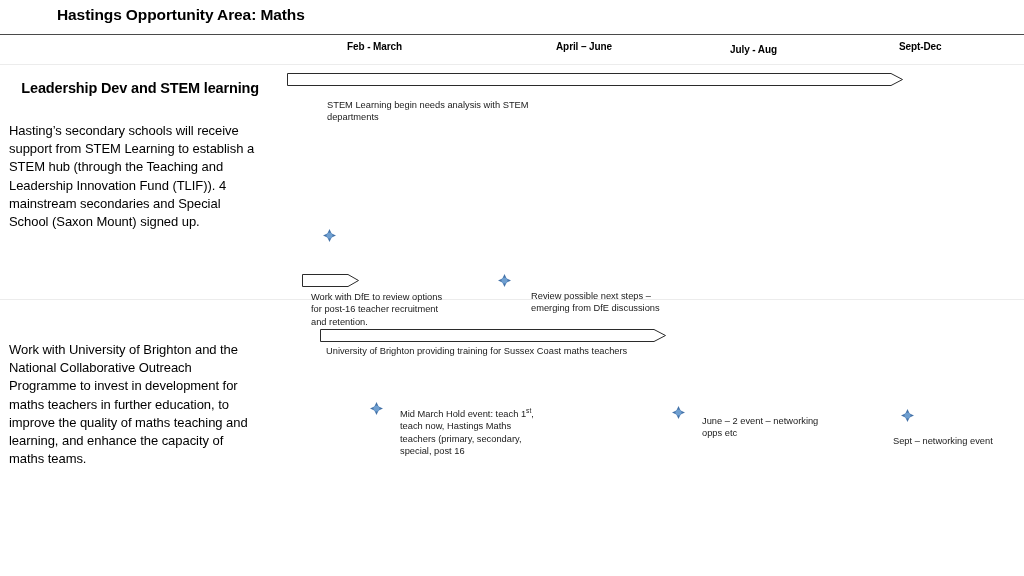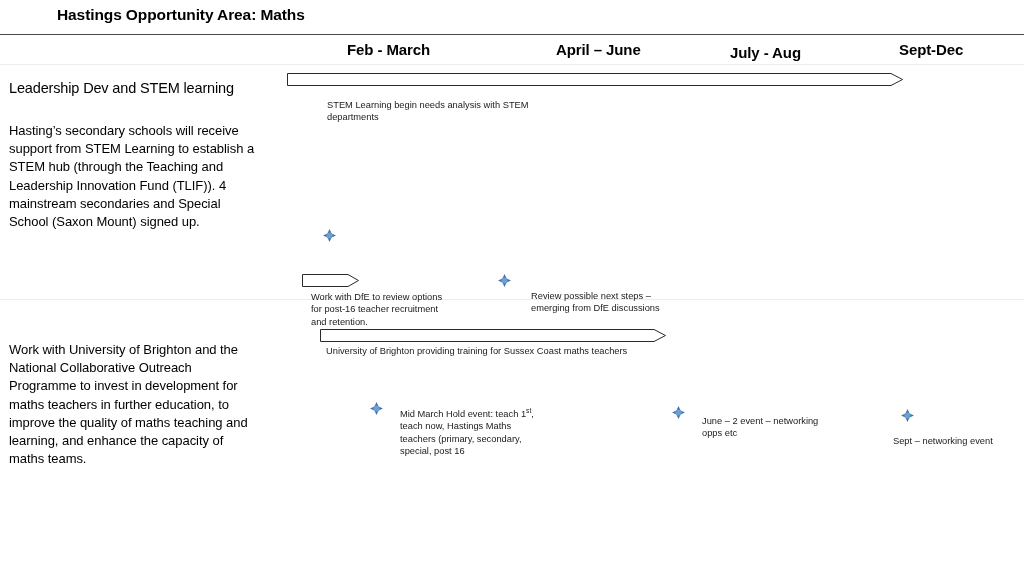--- a/index.html
+++ b/index.html
@@ -45,35 +45,36 @@
     position: absolute;
     left: 0;
     width: 1024px;
     height: 0;
     border-top: 1px solid #ececec;
   }
 
   
   .period {
     position: absolute;
-    font-size: 15px;
+    font-size: 10px;
     font-weight: bold;
     color: #000;
     white-space: nowrap;
     letter-spacing: -0.1px;
   }
 
   
   .section-head {
     position: absolute;
     font-size: 14.5px;
-    font-weight: normal;
+    font-weight: bold;
     line-height: 1.55;
     color: #000;
     letter-spacing: -0.15px;
+    text-align: right;
   }
   .section-body {
     position: absolute;
     font-size: 13px;
     line-height: 1.4;
     color: #000;
     letter-spacing: -0.05px;
   }
 
   

